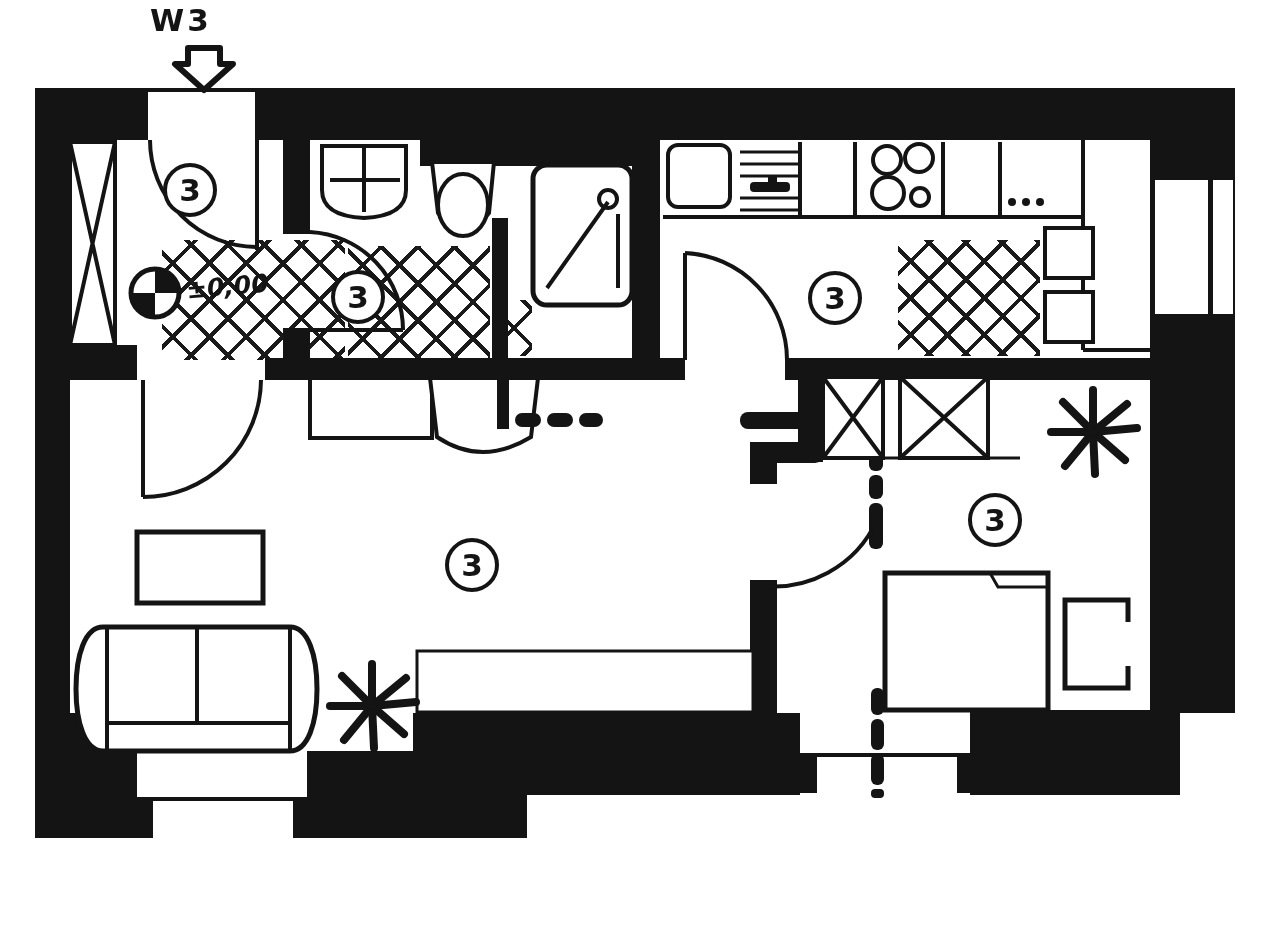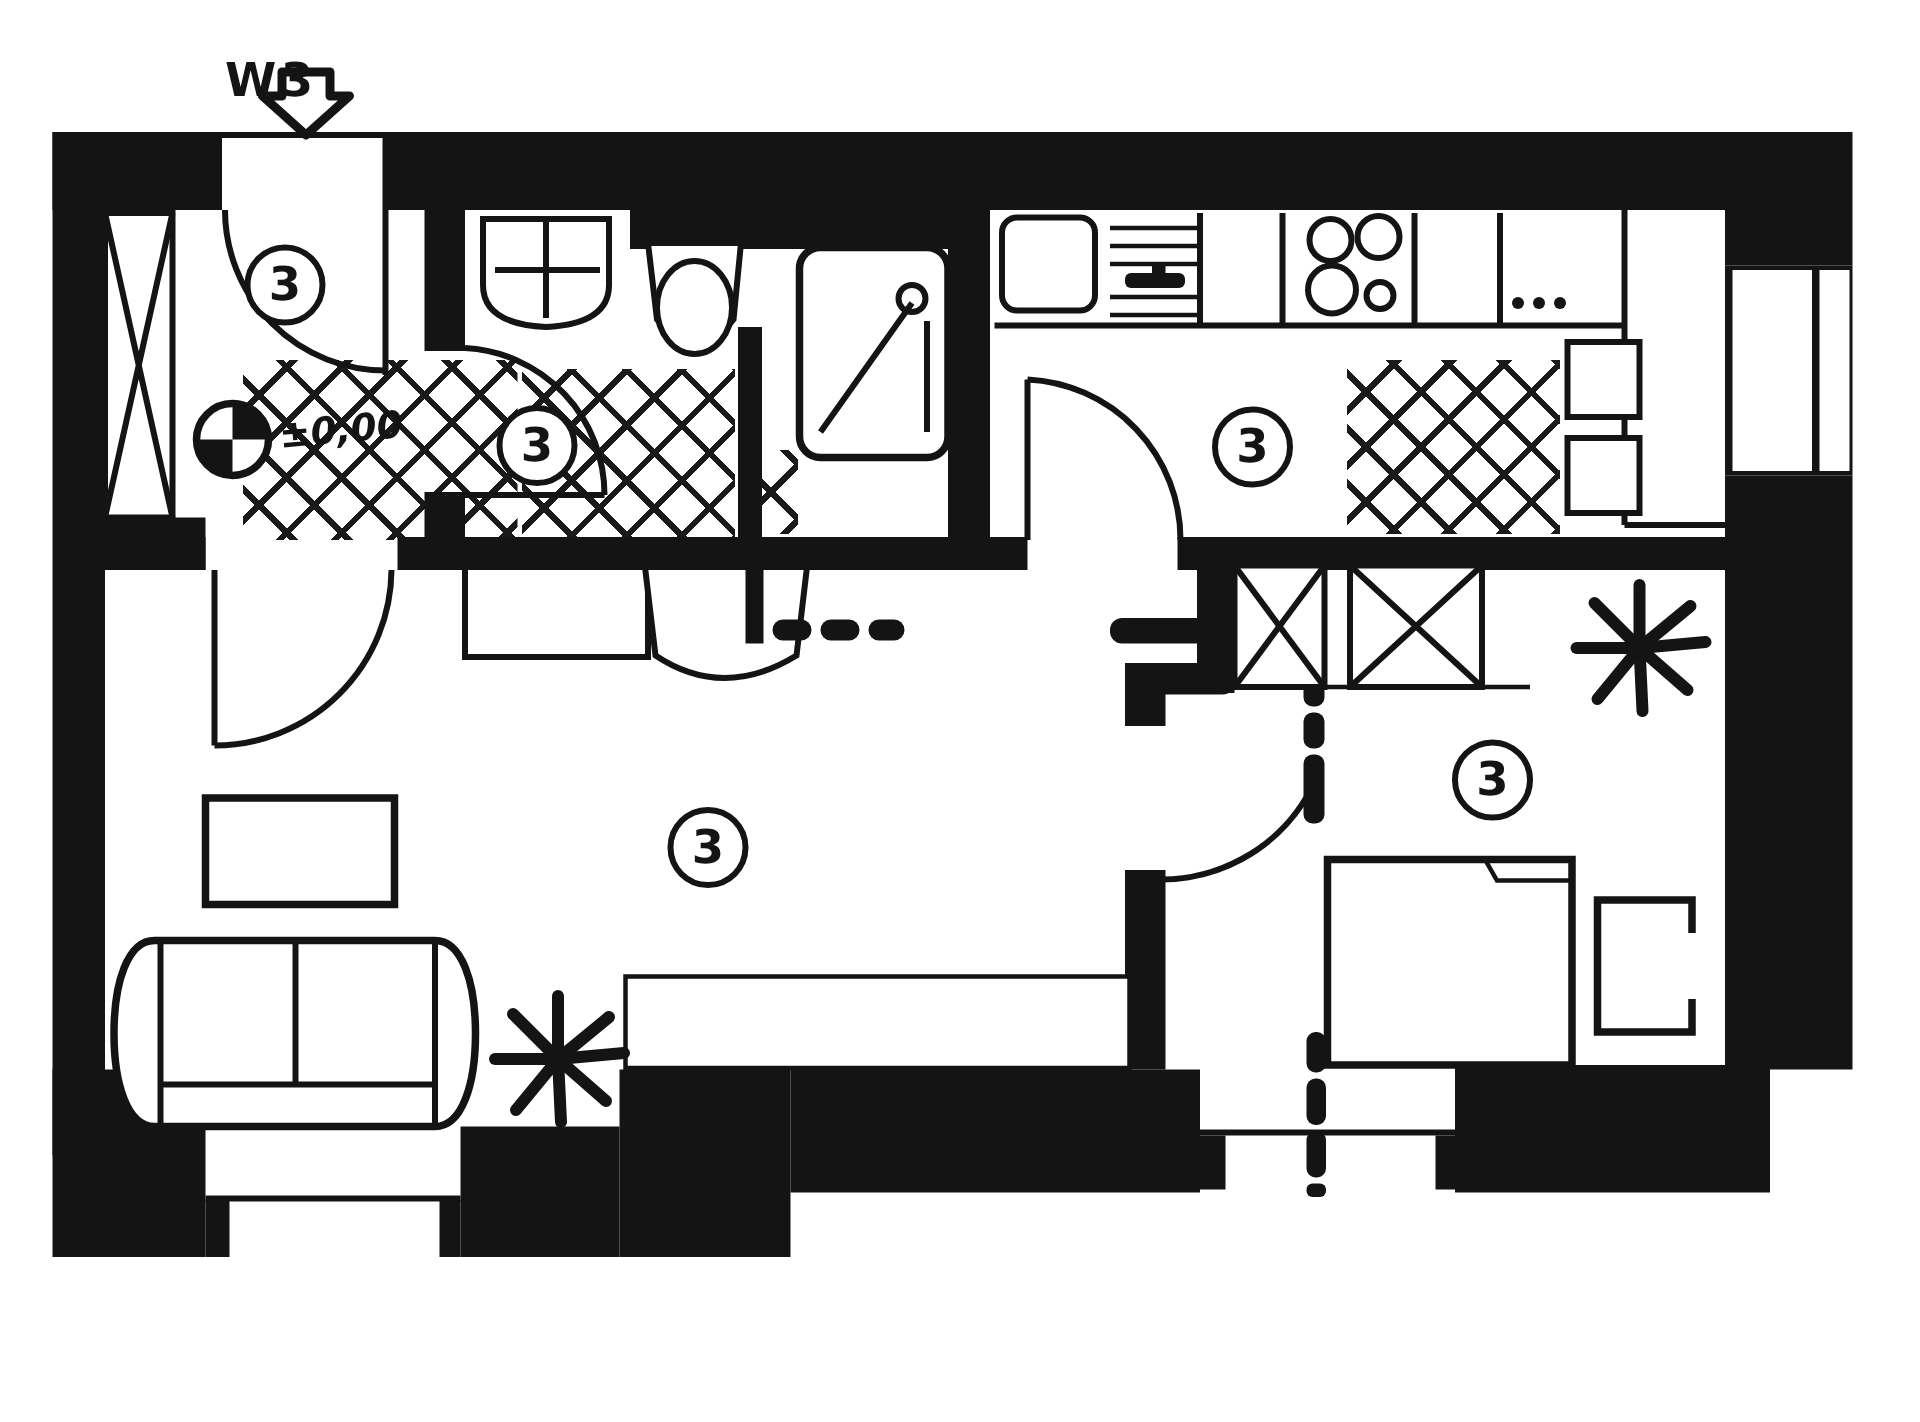--- a/index.html
+++ b/index.html
@@ -7,21 +7,21 @@
         font-family:"DejaVu Sans", sans-serif;color:#141414;}
   .plan svg{position:absolute;left:0;top:0;z-index:2;}
   .hatch{position:absolute;z-index:1;
     background:
       repeating-linear-gradient(45deg,transparent 0 22px,#1a1a1a 22px 26px),
       repeating-linear-gradient(135deg,transparent 0 22px,#1a1a1a 22px 26px);}
   .room-badge{position:absolute;z-index:3;width:46px;height:46px;border:4px solid #141414;
     border-radius:50%;background:#fff;display:flex;align-items:center;justify-content:center;
     font-weight:bold;font-size:31px;line-height:1;}
   .w3-label{position:absolute;z-index:3;left:150px;top:2px;font-size:31px;font-weight:bold;
-    letter-spacing:3px;margin-top:34px;}
+    letter-spacing:3px;}
   .level-label{position:absolute;z-index:3;left:186px;top:272px;font-size:25px;font-weight:bold;
     font-style:italic;transform:rotate(-5deg);white-space:nowrap;}
 </style>
 </head>
 <body>
 
 <div class="plan">
 
   <div class="hatch" style="left:162px;top:240px;width:183px;height:120px"></div>
   <div class="hatch" style="left:348px;top:246px;width:142px;height:112px"></div>

